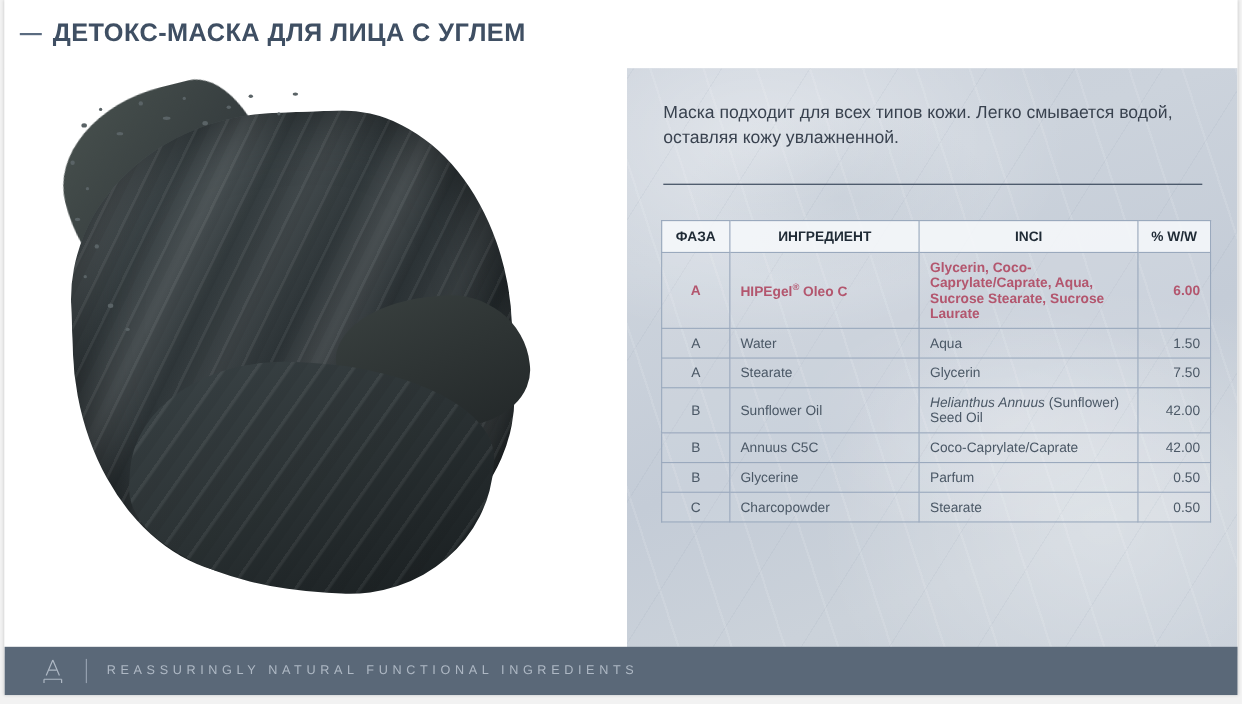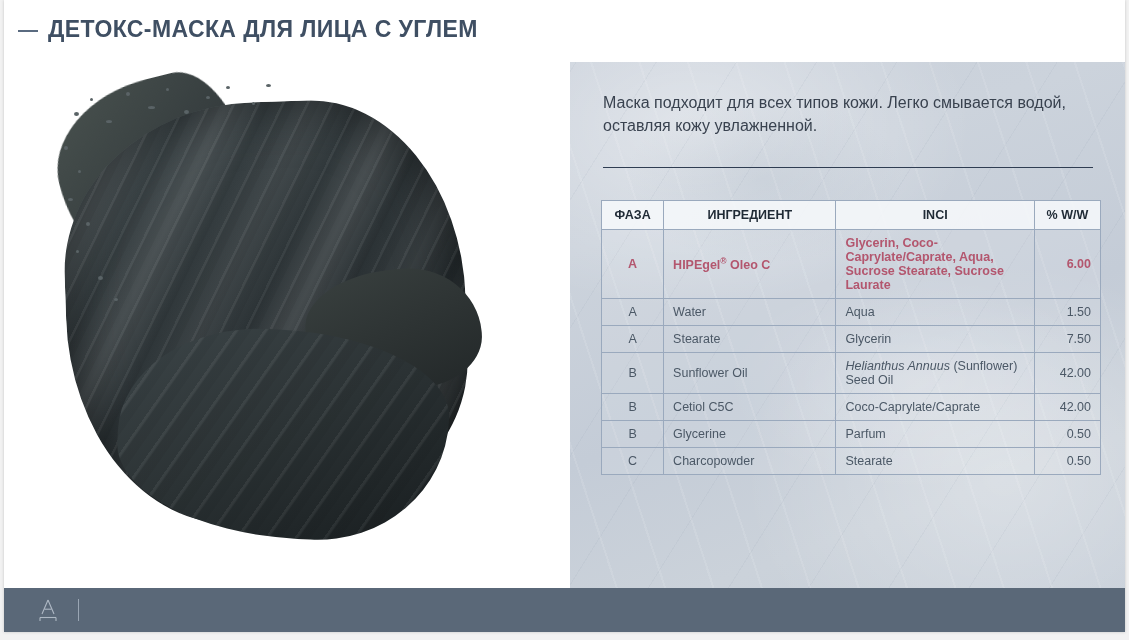--- a/index.html
+++ b/index.html
@@ -293,21 +293,21 @@
                 <td class="c-pct">7.50</td>
               </tr>
               <tr>
                 <td class="c-phase">B</td>
                 <td>Sunflower Oil</td>
                 <td><span class="ital">Helianthus Annuus</span> (Sunflower) Seed Oil</td>
                 <td class="c-pct">42.00</td>
               </tr>
               <tr>
                 <td class="c-phase">B</td>
-                <td>Cetiol C5C</td>
+                <td>Annuus C5C</td>
                 <td>Coco-Caprylate/Caprate</td>
                 <td class="c-pct">42.00</td>
               </tr>
               <tr>
                 <td class="c-phase">B</td>
                 <td>Glycerine</td>
                 <td>Parfum</td>
                 <td class="c-pct">0.50</td>
               </tr>
               <tr>
@@ -326,16 +326,17 @@
     <div class="footer-inner">
       <span class="footer-mark">
         <svg width="24" height="26" viewBox="0 0 24 26" fill="none">
           <path d="M12 3 L18 17 M12 3 L6 17" stroke="#aeb8c4" stroke-width="1.1"></path>
           <path d="M8.4 12.2 H15.6" stroke="#aeb8c4" stroke-width="1.1"></path>
           <path d="M4 20.5 H20" stroke="#aeb8c4" stroke-width="1.1"></path>
           <path d="M4 20.5 V24 M20 20.5 V24" stroke="#aeb8c4" stroke-width="1.1"></path>
         </svg>
       </span>
       <span class="footer-sep"></span>
+      <span class="footer-tagline">REASSURINGLY NATURAL FUNCTIONAL INGREDIENTS</span>
     </div>
   </div>
 
 </div>
 
 </body></html>

